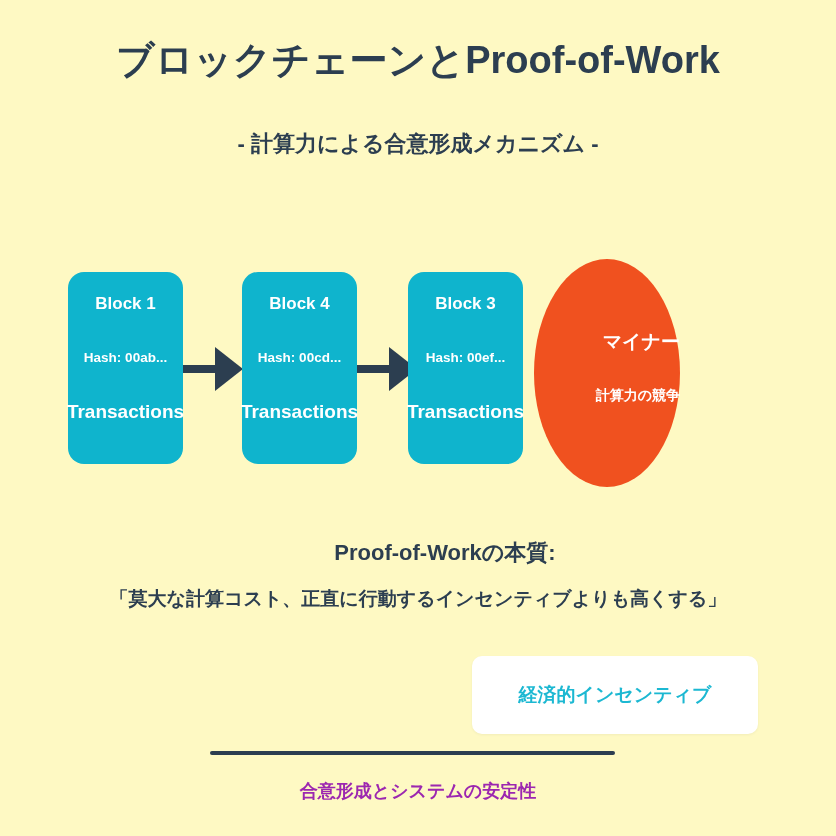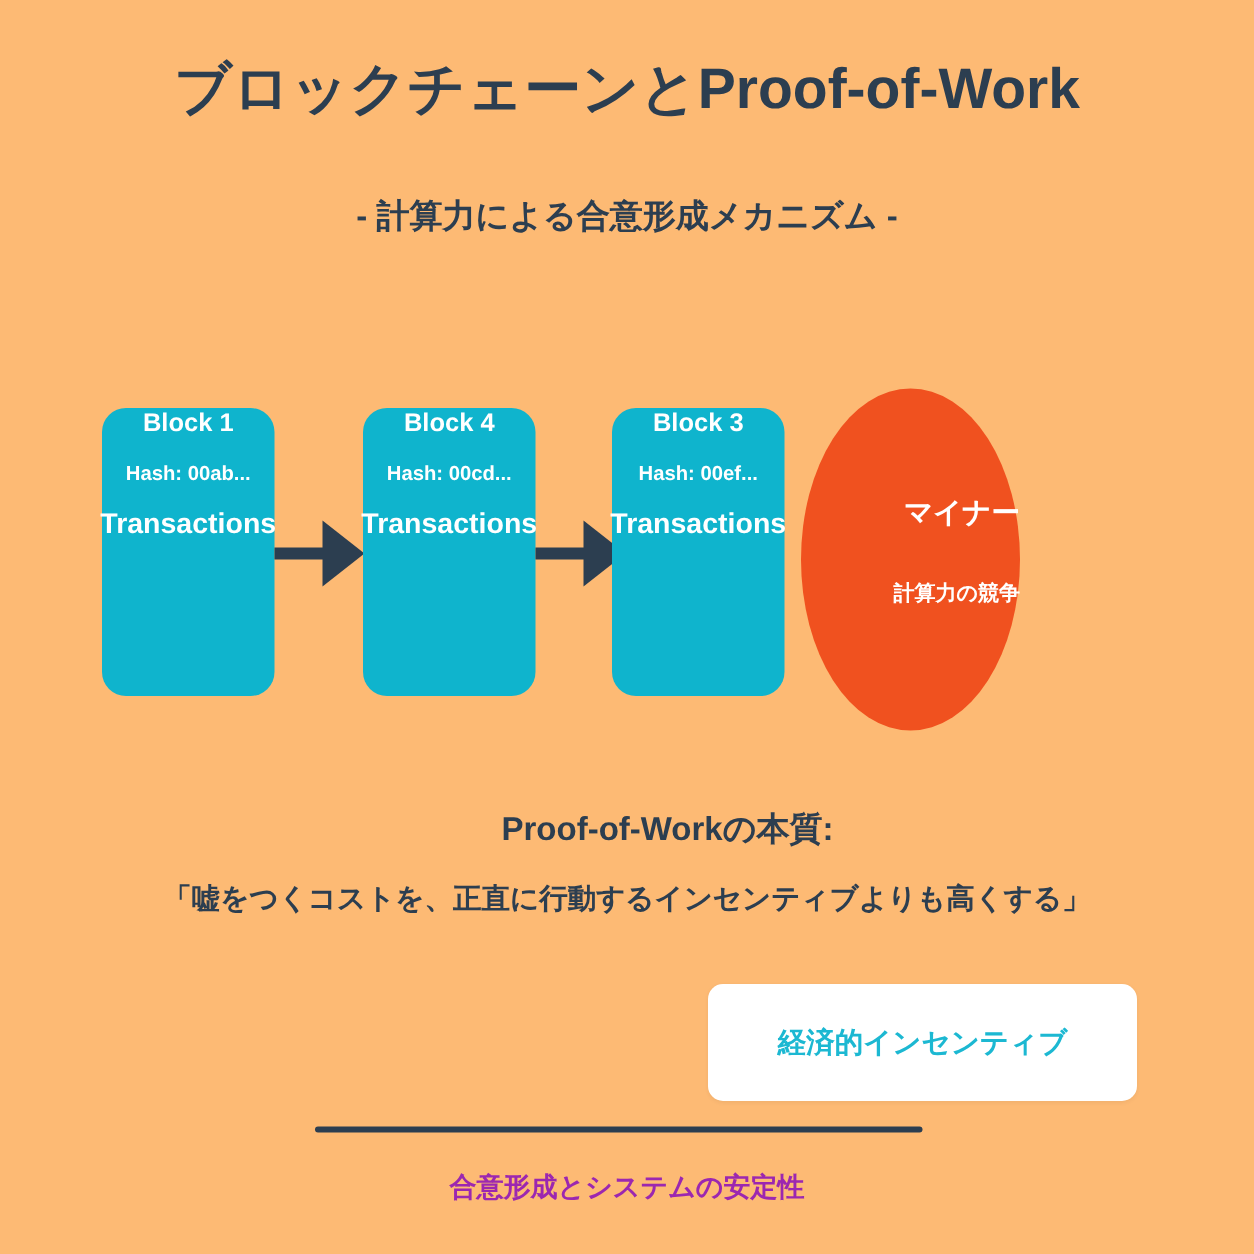--- a/index.html
+++ b/index.html
@@ -1,20 +1,20 @@
 <!DOCTYPE html>
 <html><head>
 <meta charset="utf-8">
 <style>
   html, body { margin: 0; padding: 0; background: #ebedee; }
   .canvas {
     position: relative;
     width: 836px;
     height: 836px;
-    background: #fdba74;
+    background: #fef9c3;
     font-family: "Liberation Sans", sans-serif;
     font-weight: bold;
     color: #2c3e50;
     overflow: hidden;
   }
   .page-title {
     position: absolute;
     top: 34px; left: 0;
     width: 100%;
     text-align: center;
@@ -35,22 +35,22 @@
     position: absolute;
     top: 272px;
     width: 115px;
     height: 192px;
     background: #0fb4cd;
     border-radius: 16px;
     color: #ffffff;
     display: flex;
     flex-direction: column;
     align-items: center;
-    justify-content: flex-start;
-    gap: 16px;
+    justify-content: center;
+    gap: 36px;
     padding-bottom: 20px;
     box-sizing: border-box;
     text-align: center;
   }
   .block-1 { left: 68px; }
   .block-2 { left: 242px; }
   .block-3 { left: 408px; }
   .block-title { font-size: 17px; }
   .block-hash  { font-size: 13.5px; }
   .block-tx    { font-size: 19px; }
@@ -174,21 +174,21 @@
     <div class="block-hash">Hash: 00ef...</div>
     <div class="block-tx">Transactions</div>
   </div>
 
   <div class="miner">
     <div class="miner-title">マイナー</div>
     <div class="miner-sub">計算力の競争</div>
   </div>
 
   <div class="essence-heading">Proof-of-Workの本質:</div>
-  <div class="essence-quote">「嘘をつくコストを、正直に行動するインセンティブよりも高くする」</div>
+  <div class="essence-quote">「莫大な計算コスト、正直に行動するインセンティブよりも高くする」</div>
 
 
   <div class="factor factor-right">
     <span>経済的インセンティブ</span>
   </div>
 
   <div class="divider"></div>
 
   <div class="conclusion">合意形成とシステムの安定性</div>
 

